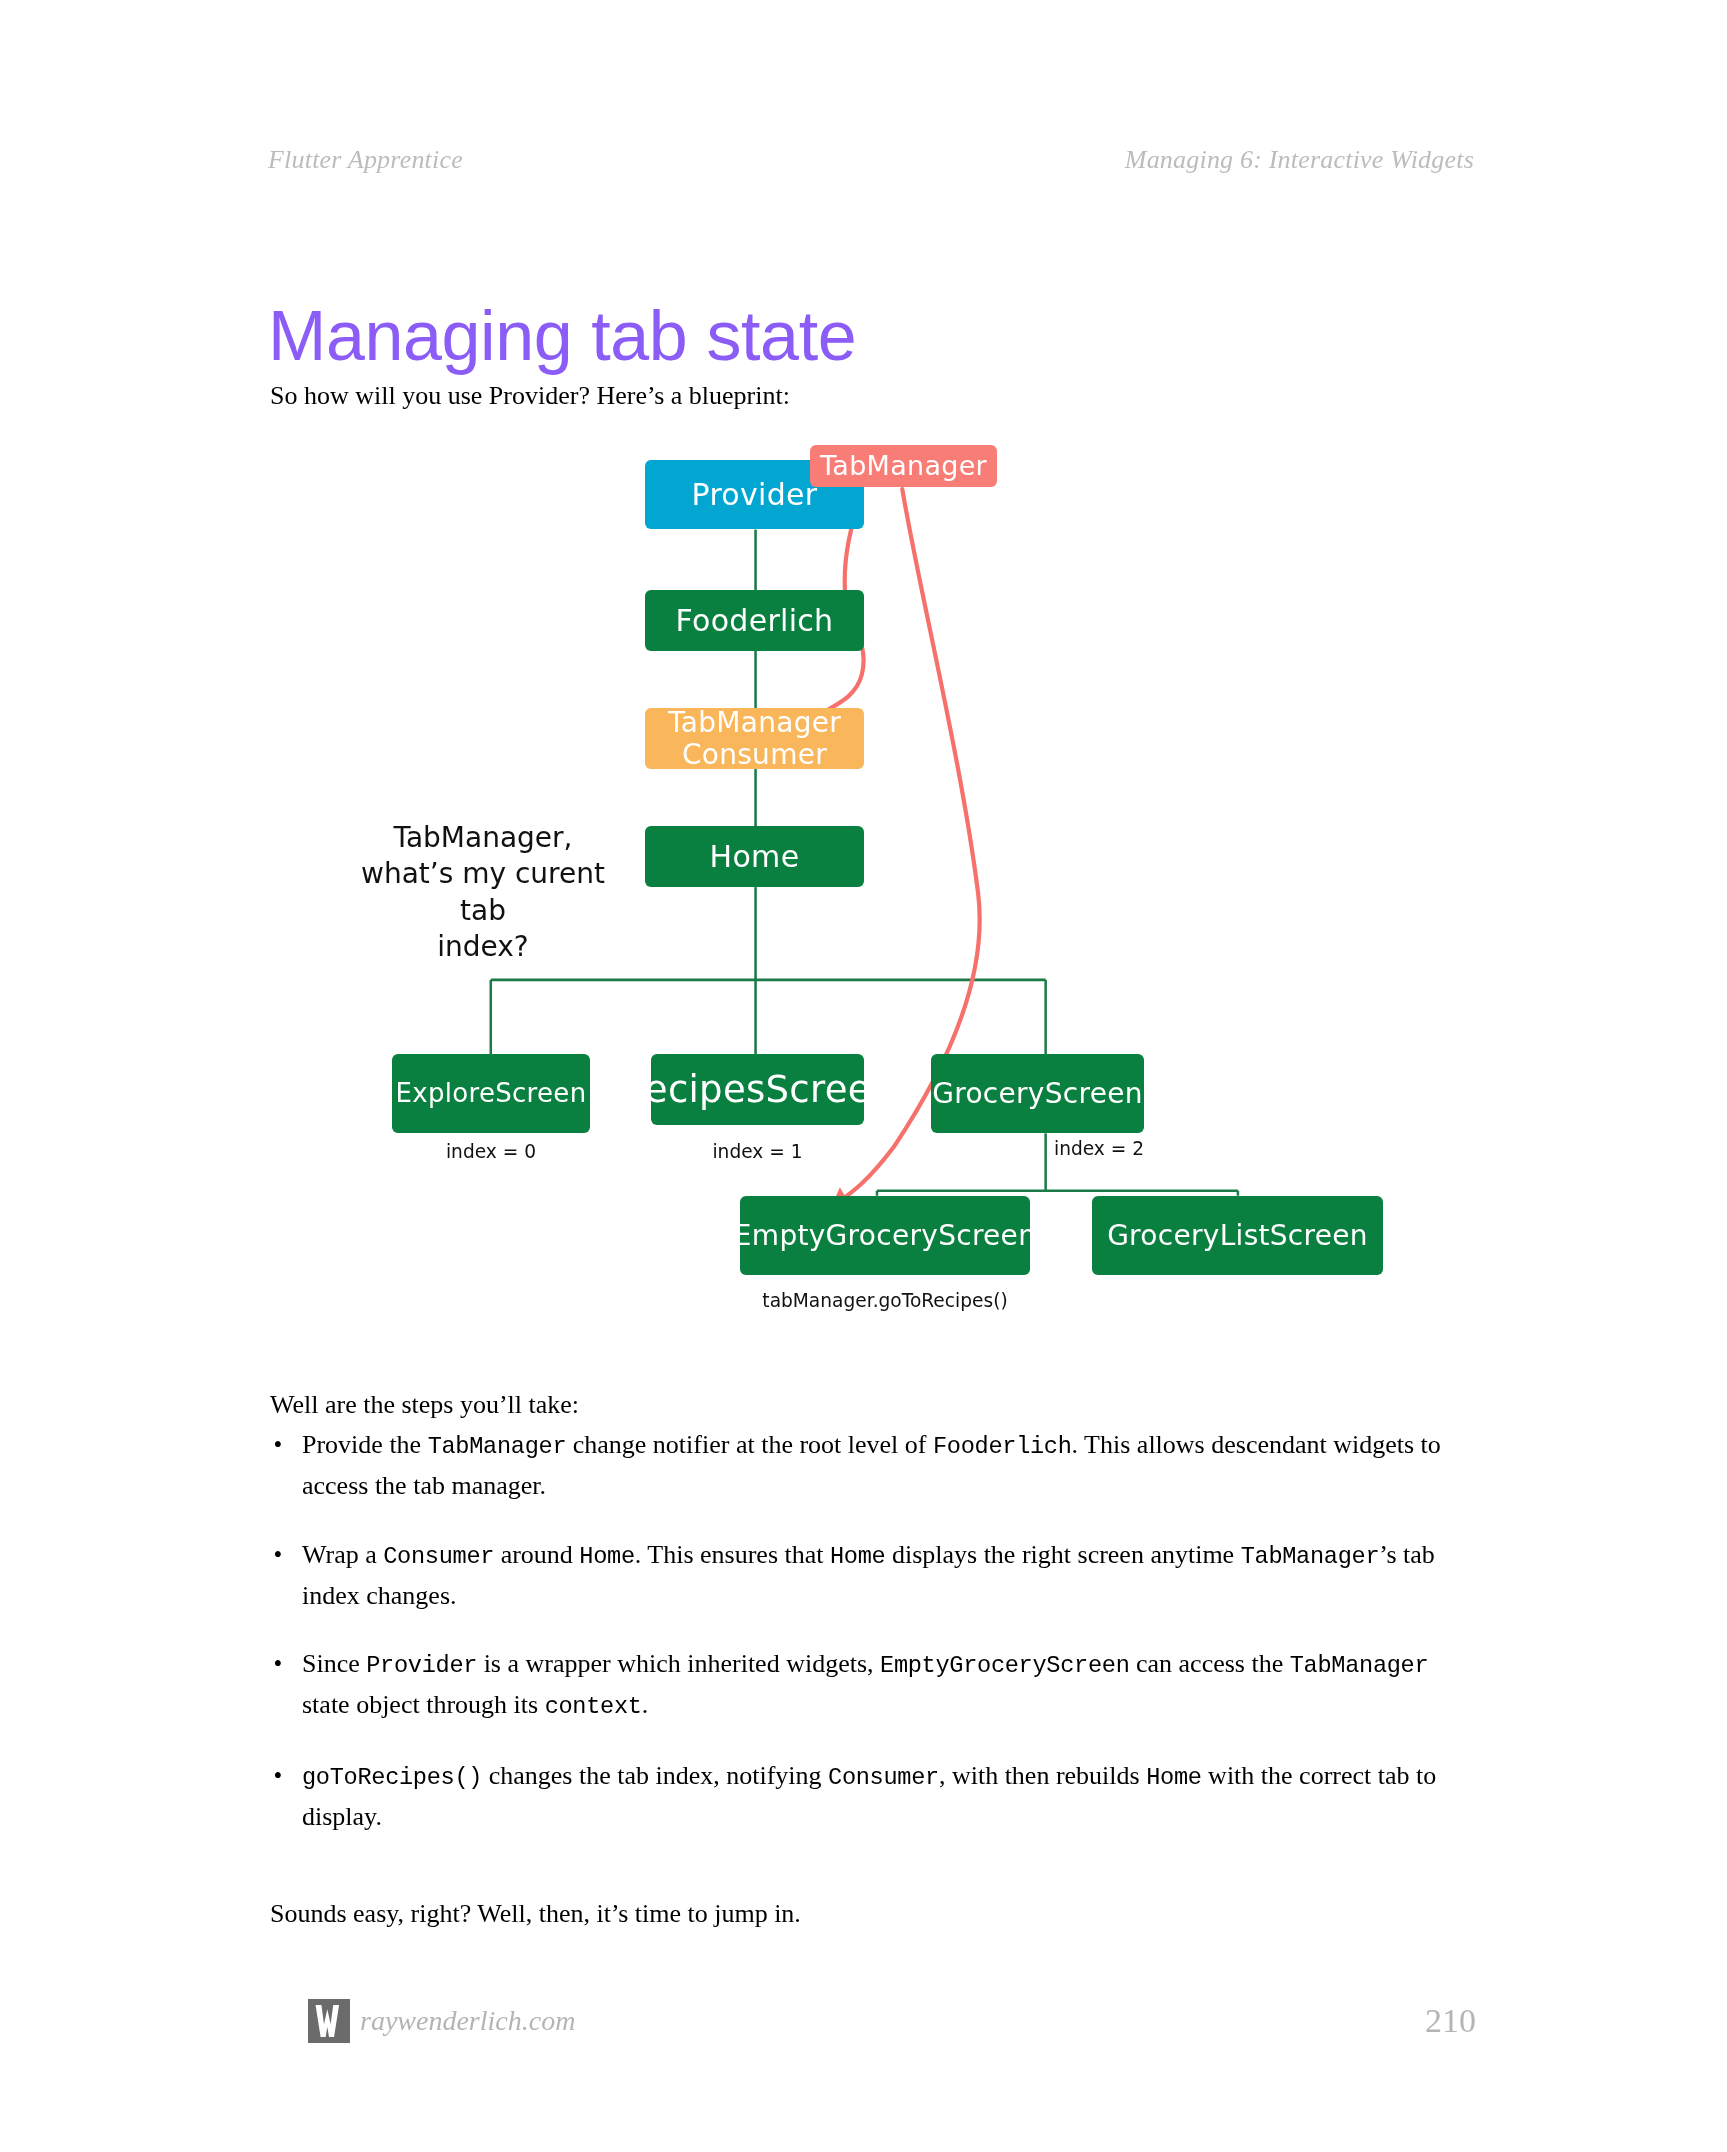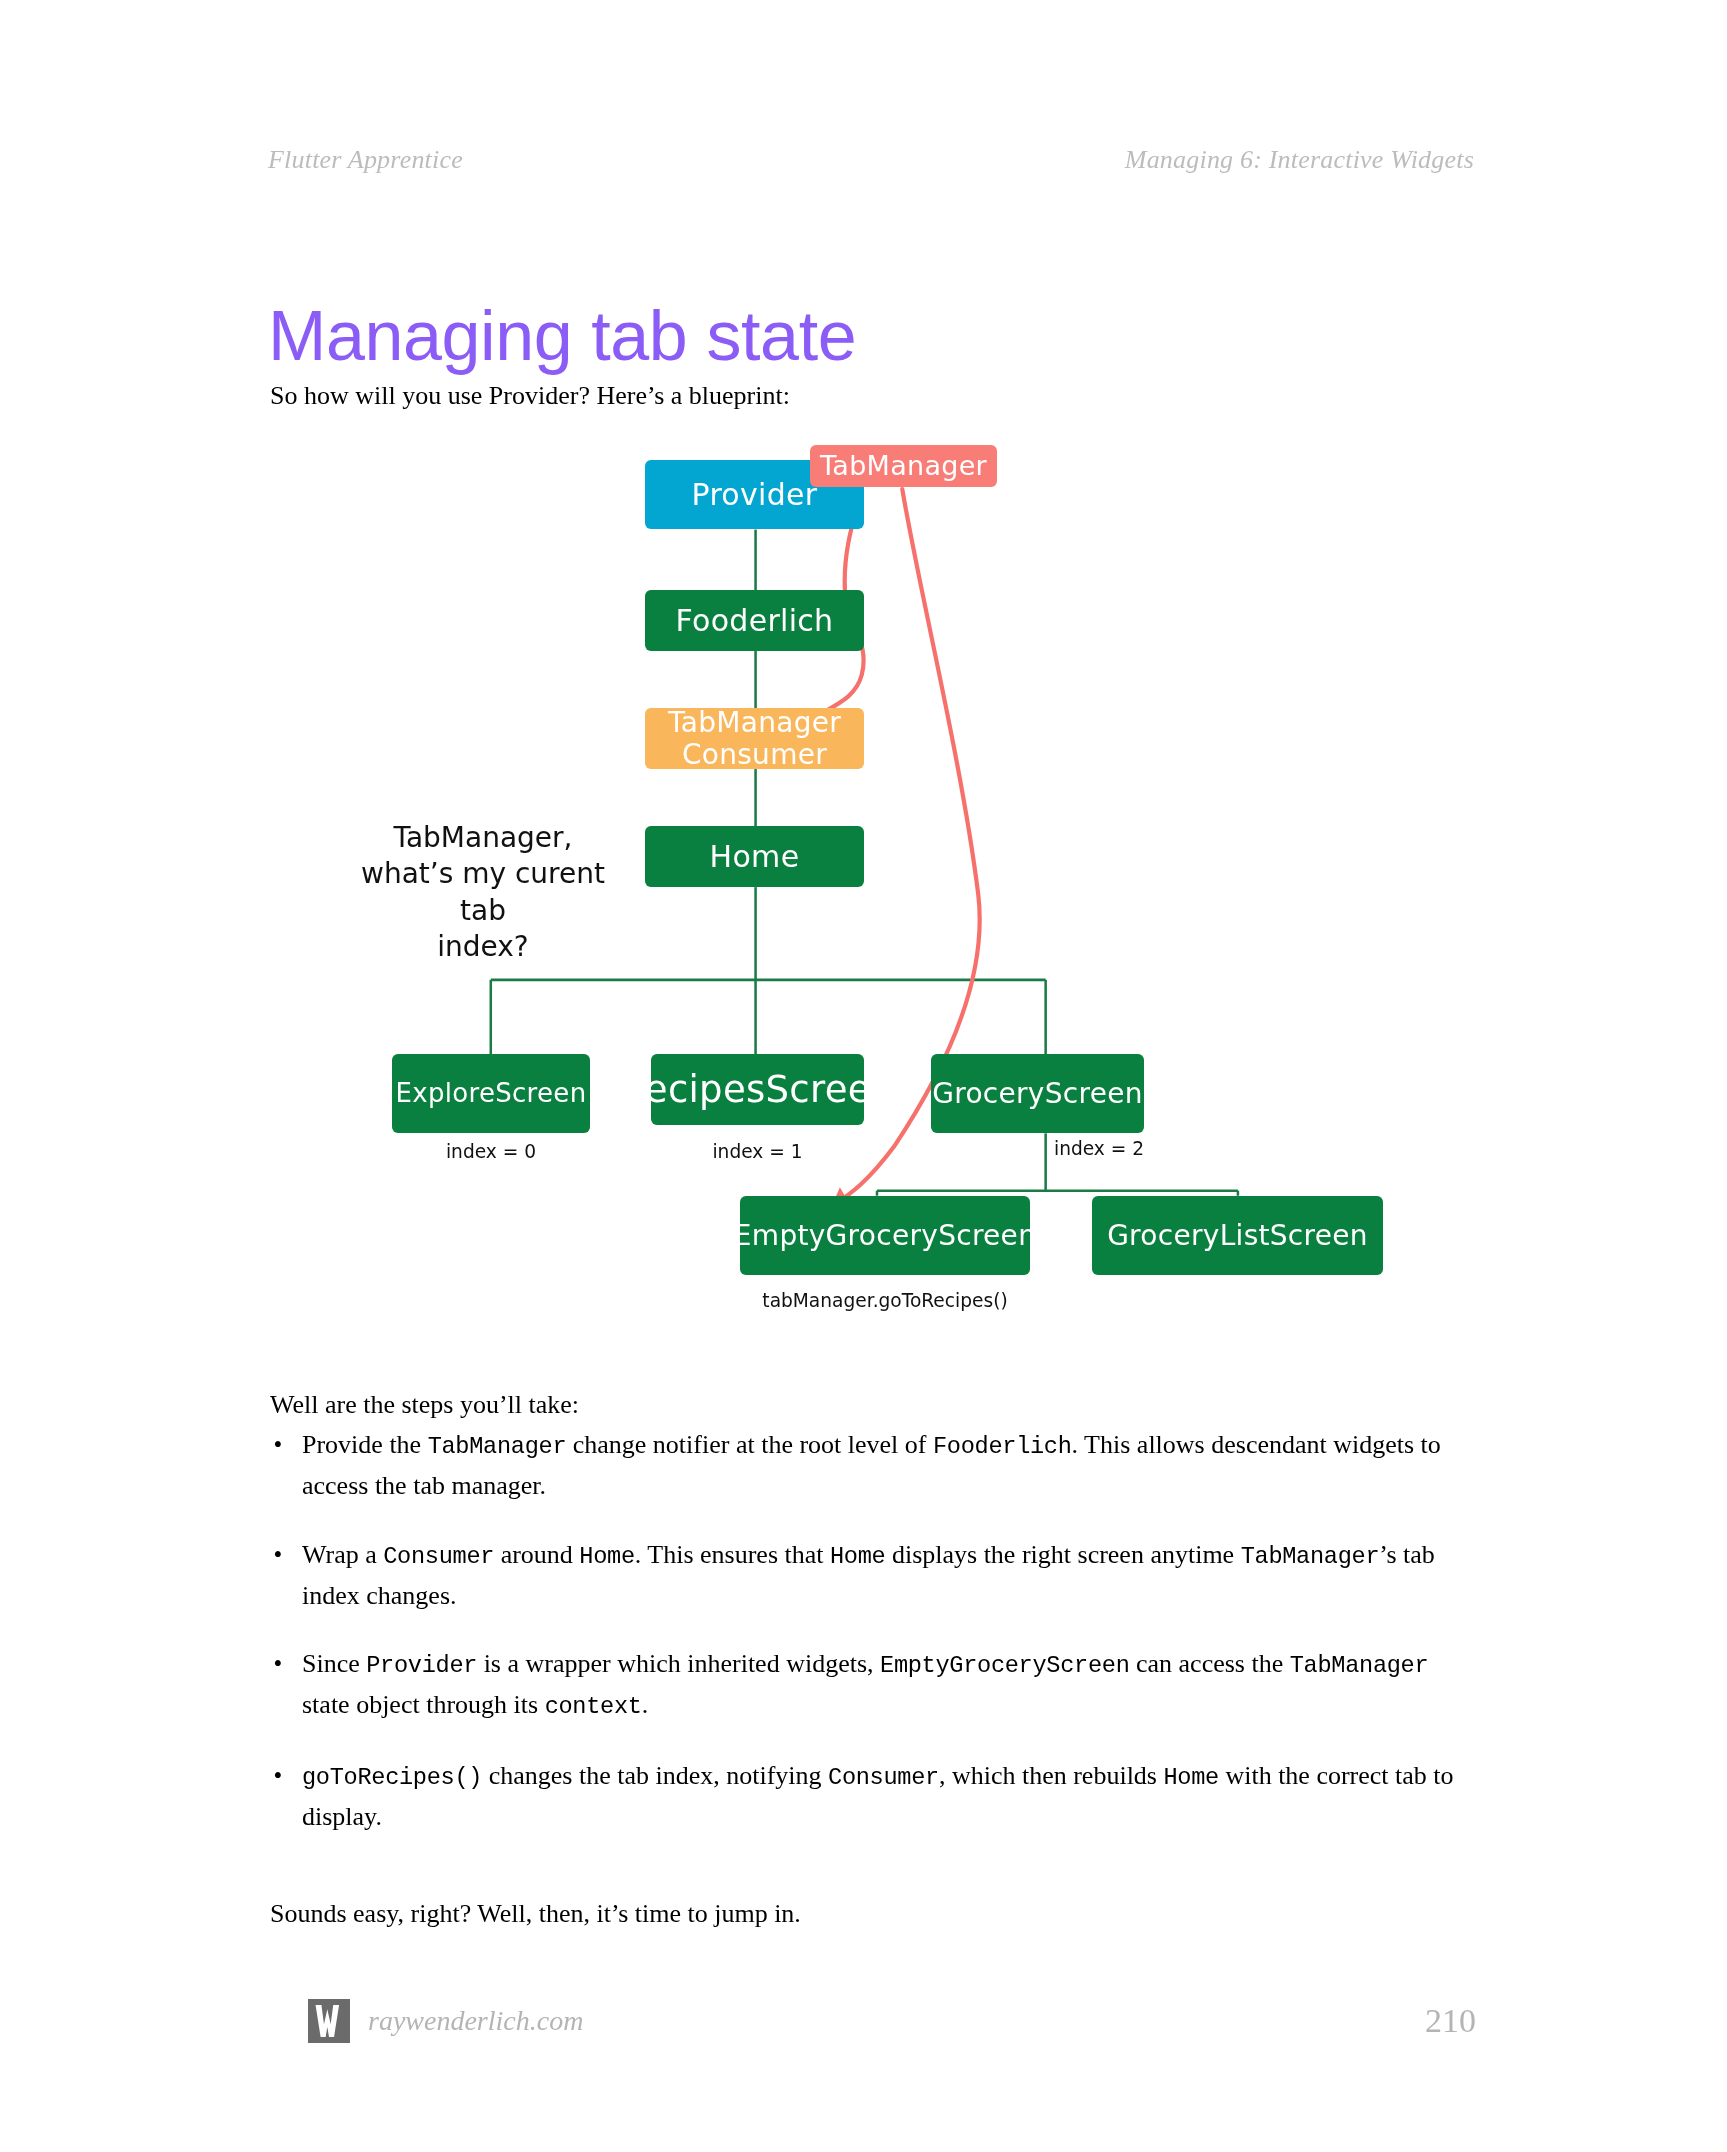--- a/index.html
+++ b/index.html
@@ -134,21 +134,21 @@
     top: 1999px;
     left: 268px;
     width: 1208px;
     display: flex;
     align-items: center;
     justify-content: space-between;
   }
   .brand {
     display: flex;
     align-items: center;
-    gap: 18px;
+    gap: 10px;
     padding-left: 40px;
   }
   .logo-mark {
     width: 42px;
     height: 44px;
     background: #6b6b6b;
     display: block;
     position: relative;
   }
   .logo-mark svg { display: block; }
@@ -236,21 +236,21 @@
 
   <div class="dlabel small" style="left:740px; top:1289px; width:290px;">tabManager.goToRecipes()</div>
 </div>
 
 <p class="para steps">Well are the steps you’ll take:</p>
 
 <ul class="bullets" id="bullet-list">
     <li><span class="dot">•</span><span>Provide the </span><code>TabManager</code><span> change notifier at the root level of </span><code>Fooderlich</code><span>. This allows descendant widgets to access the tab manager.</span></li>
     <li><span class="dot">•</span><span>Wrap a </span><code>Consumer</code><span> around </span><code>Home</code><span>. This ensures that </span><code>Home</code><span> displays the right screen anytime </span><code>TabManager</code><span>’s tab index changes.</span></li>
     <li><span class="dot">•</span><span>Since </span><code>Provider</code><span> is a wrapper which inherited widgets, </span><code>EmptyGroceryScreen</code><span> can access the </span><code>TabManager</code><span> state object through its </span><code>context</code><span>.</span></li>
-    <li><span class="dot">•</span><code>goToRecipes()</code><span> changes the tab index, notifying </span><code>Consumer</code><span>, which then rebuilds </span><code>Home</code><span> with the correct tab to display.</span></li>
+    <li><span class="dot">•</span><code>goToRecipes()</code><span> changes the tab index, notifying </span><code>Consumer</code><span>, with then rebuilds </span><code>Home</code><span> with the correct tab to display.</span></li>
   </ul>
 
 <p class="para outro">Sounds easy, right? Well, then, it’s time to jump in.</p>
 
 <div class="footer">
   <div class="brand">
     <span class="logo-mark">
       <svg width="42" height="44" viewBox="0 0 50 52">
         <rect x="0" y="0" width="50" height="52" fill="#6b6b6b"></rect>
         <path d="M9 7 L16 7 L19 30 L23 12 L27 30 L30 7 L37 7 L31 45 L25 45 L23 33 L21 45 L15 45 Z" fill="#ffffff"></path>

